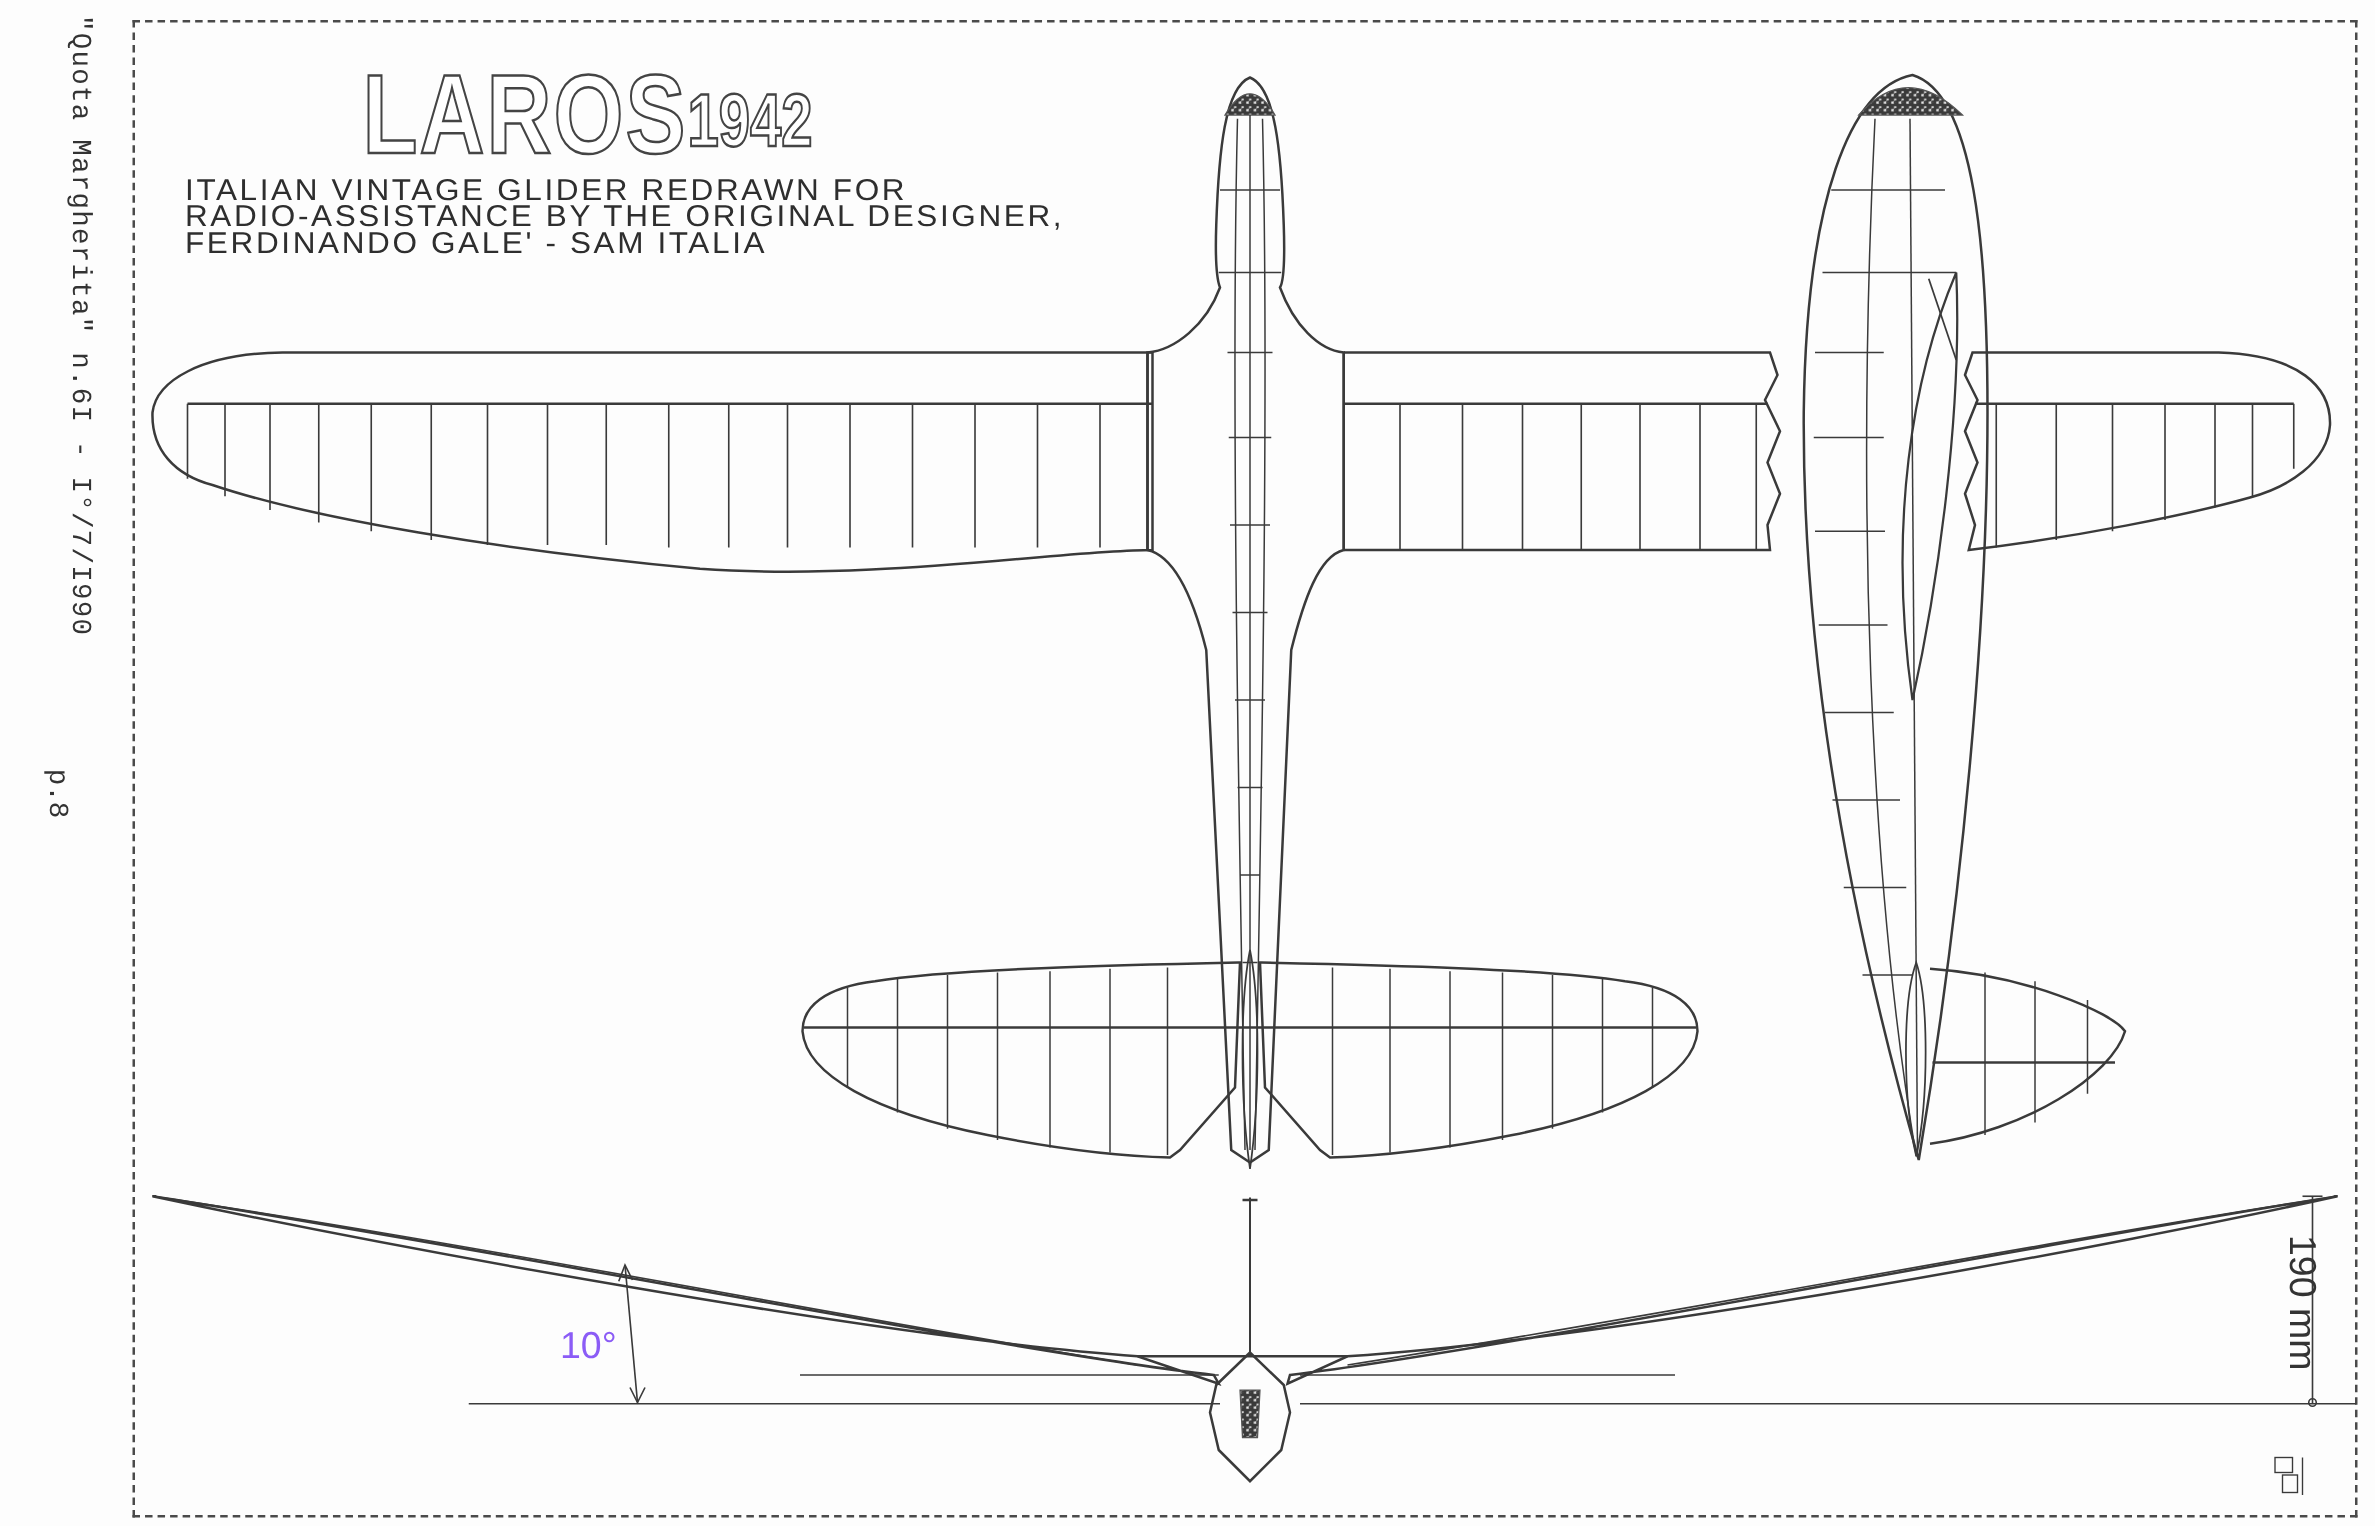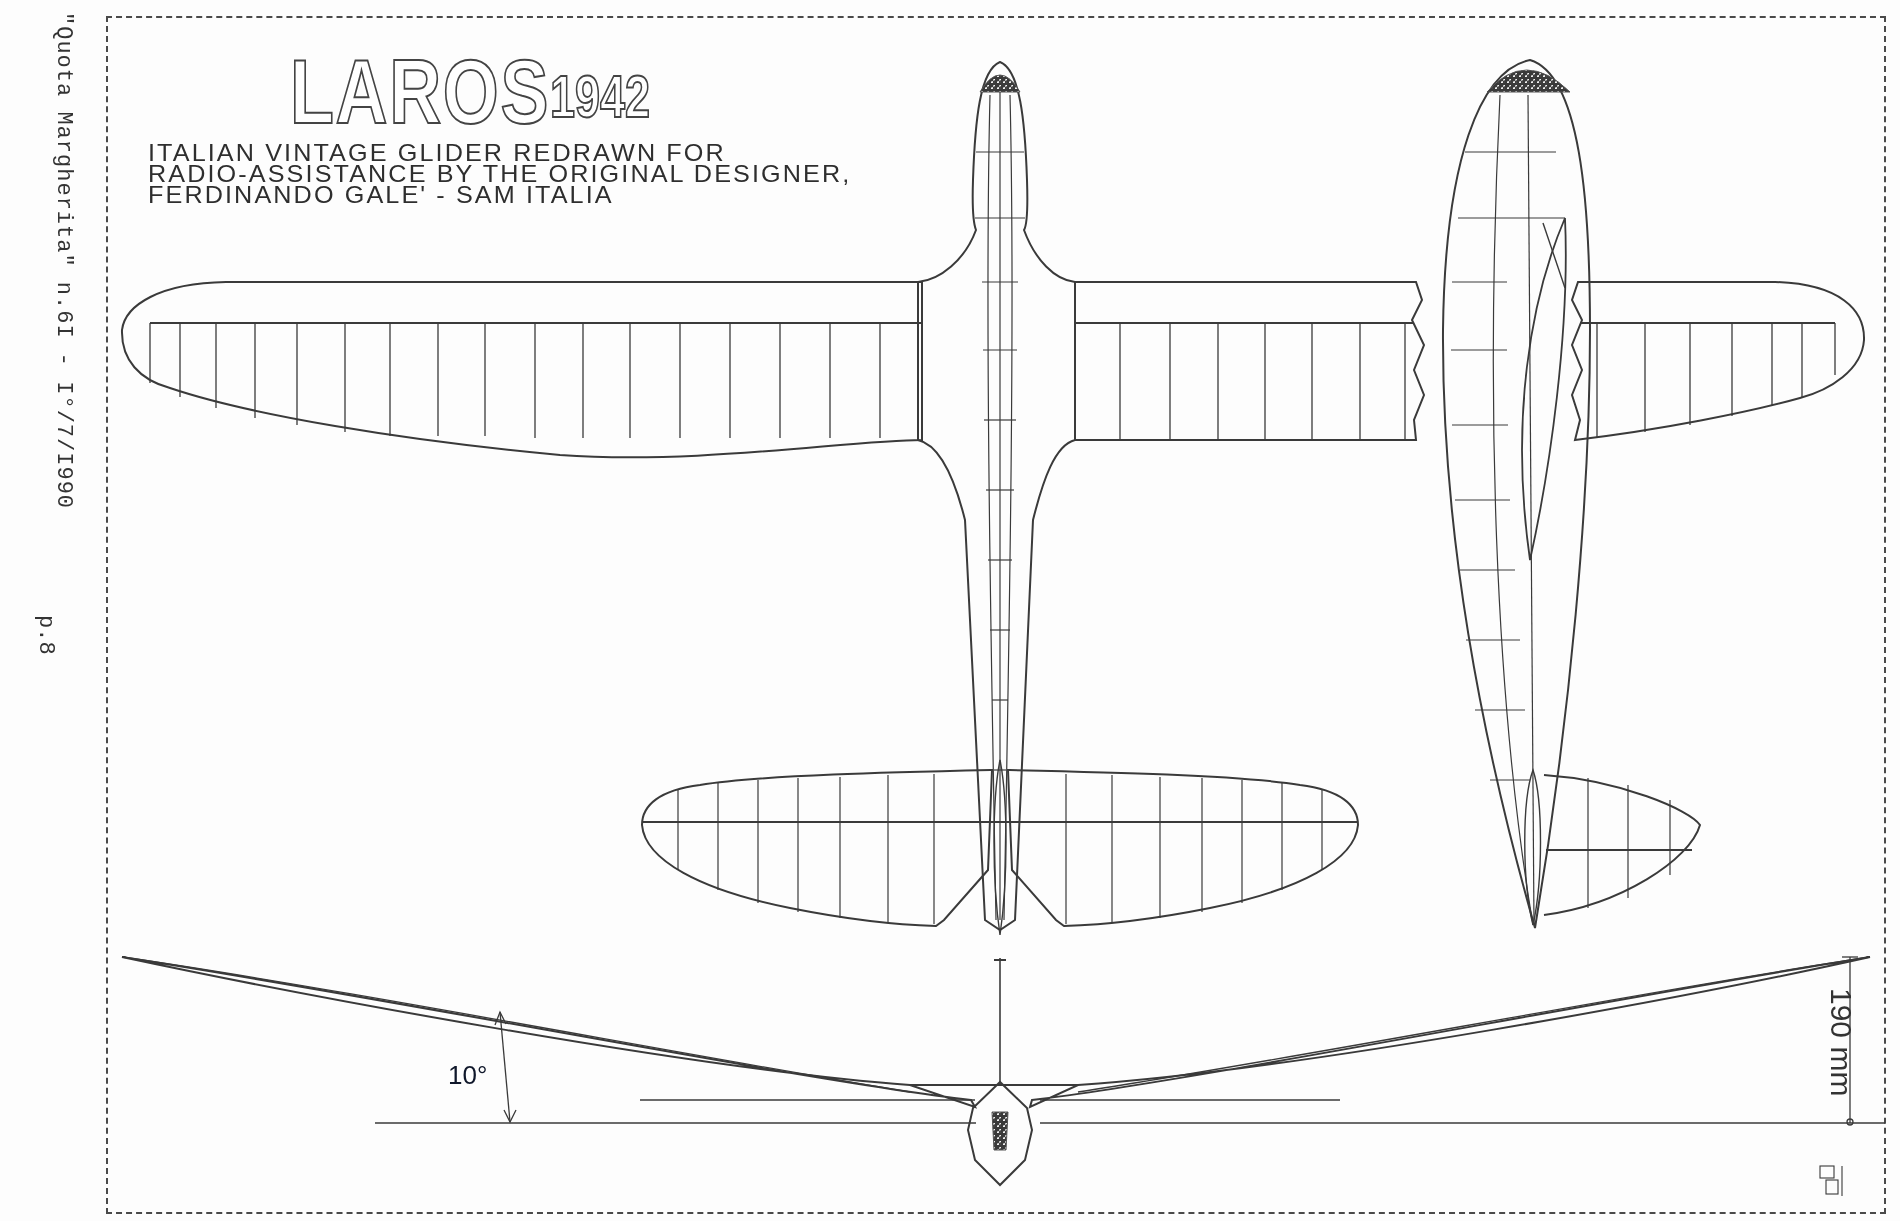--- a/index.html
+++ b/index.html
@@ -18,21 +18,21 @@
   .title-main { font-family: "Liberation Sans", sans-serif; font-size: 90px; font-weight: 700;
            letter-spacing: 2px; color: #fff; -webkit-text-stroke: 2px #444;
            transform: scaleX(0.8); transform-origin: 0 0; display: inline-block; line-height: 1; }
   .title-year { position: absolute; left: 260px; top: 20px; font-size: 60px; font-weight: 700;
            color: #fff; -webkit-text-stroke: 2px #444; transform: scaleX(0.75); transform-origin: 0 0;
            display: inline-block; line-height: 1; }
   .subtitle { position: absolute; left: 148px; top: 142px; font-size: 24px; line-height: 21px;
            color: #2e2e2e; letter-spacing: 2px; transform: scaleX(1.05); transform-origin: 0 0; }
   .subtitle div { white-space: nowrap; }
   svg.drawing { position: absolute; left: 0; top: 0; }
-  .dim-angle { position: absolute; left: 448px; top: 1060px; font-size: 26px; color:#0f172a; }
+  .dim-angle { position: absolute; left: 448px; top: 1060px; font-size: 30px; color:#8b5cf6; }
   .dim-height { position: absolute; left: 1858px; top: 988px; transform: rotate(90deg);
            transform-origin: 0 0; font-size: 30px; color:#333; white-space: nowrap; }
 </style>
 </head>
 <body>
 
 <div class="page">
 
   <div class="frame"></div>
 

